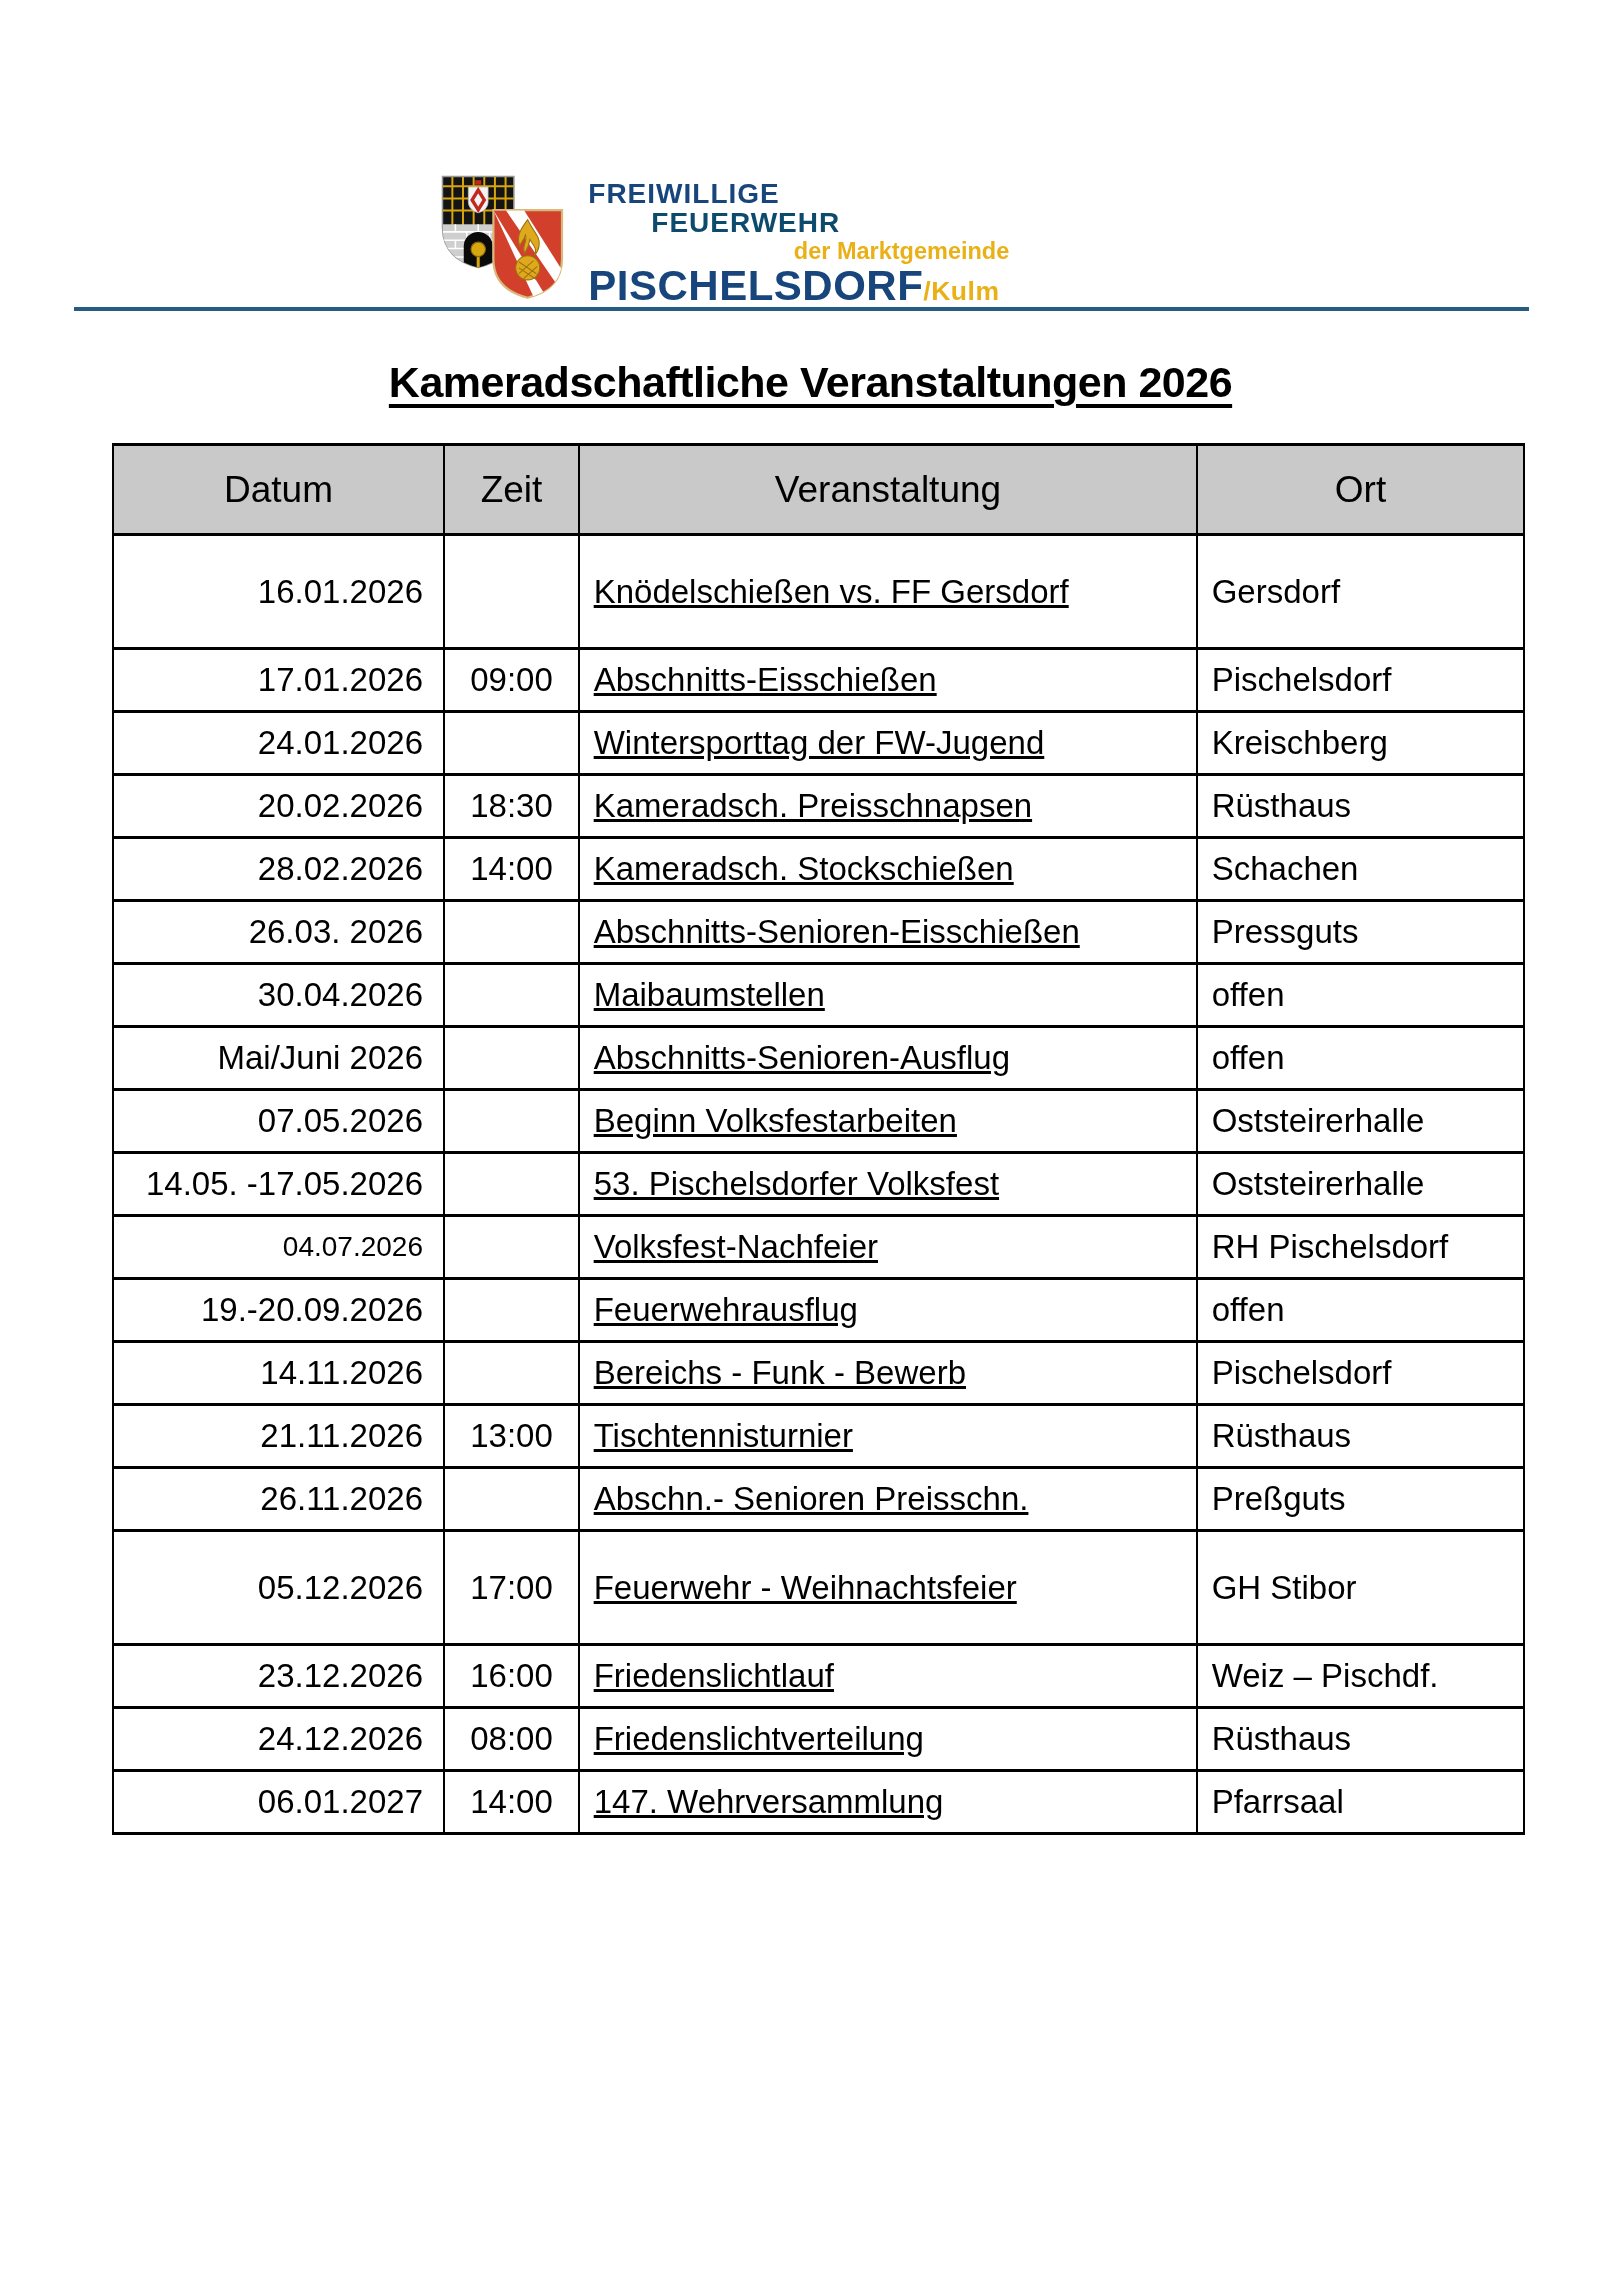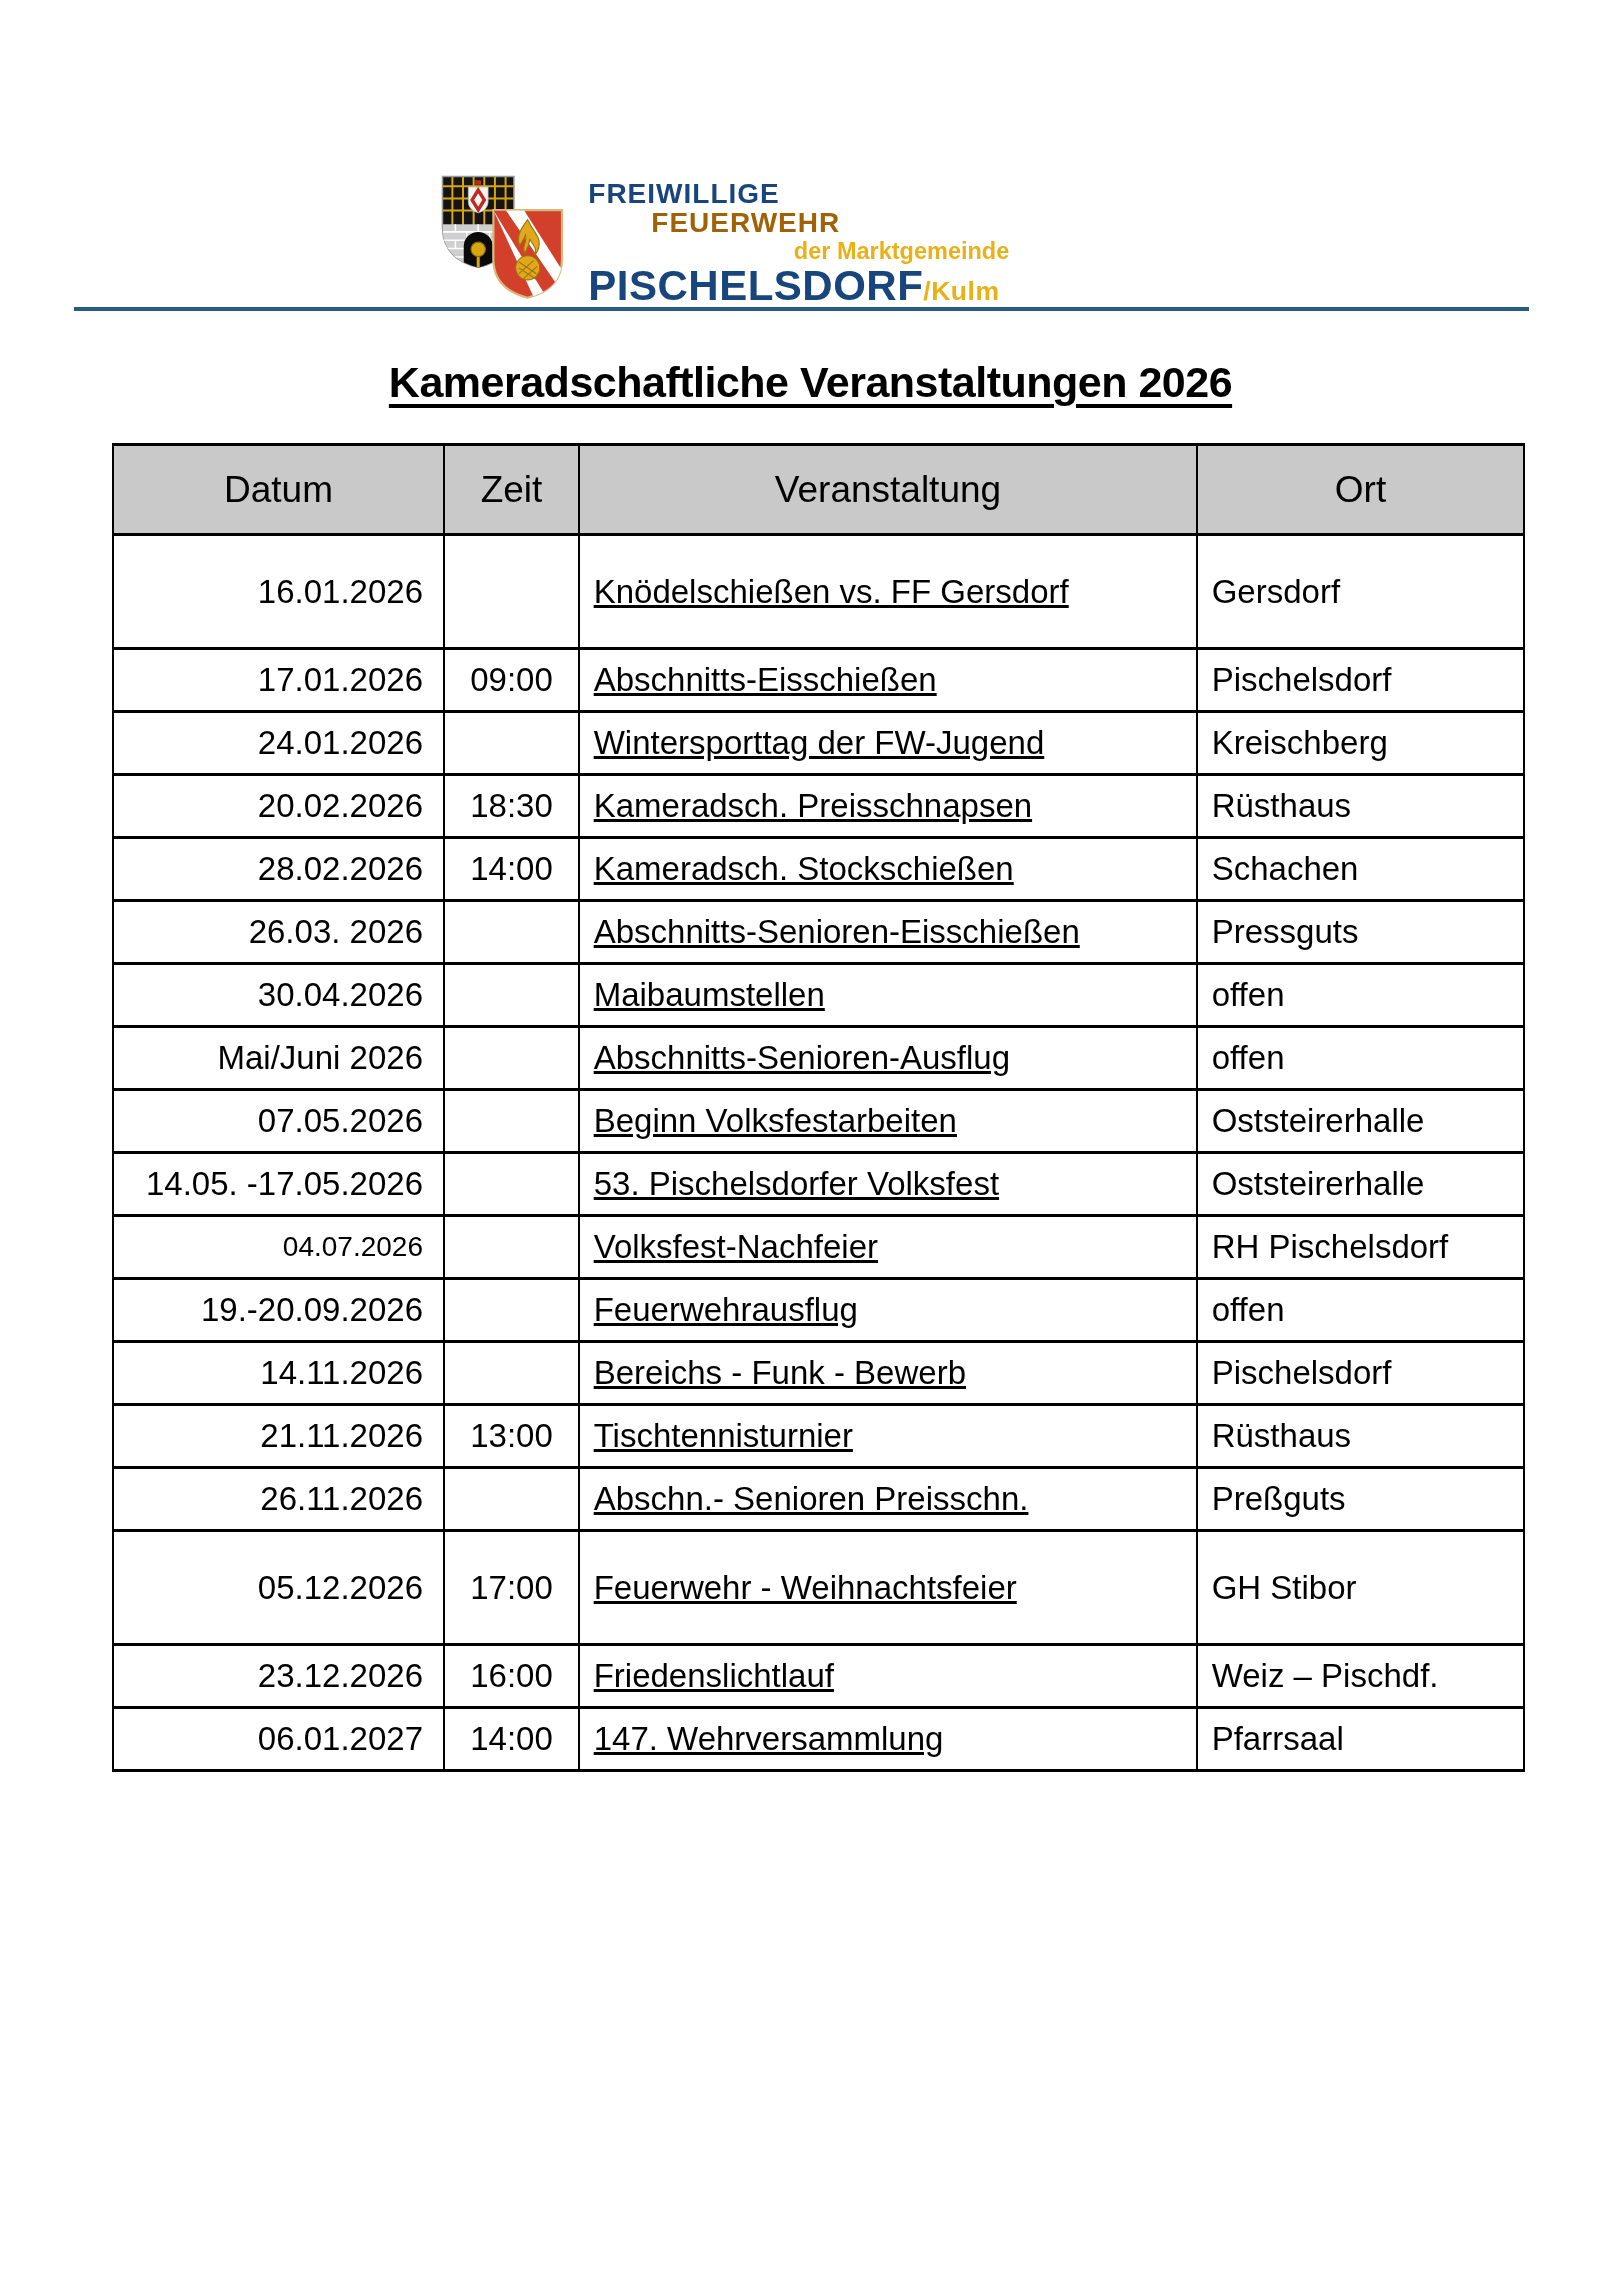--- a/index.html
+++ b/index.html
@@ -19,21 +19,21 @@
     position:absolute;
     top:125px; left:50%;
     transform:translateX(-50%) translateX(-86px);
     display:flex; align-items:flex-start; gap:21.6px;
   }
   .shields { position:relative; width:127px; height:169px; }
   .shield-left  { position:absolute; left:0; top:0;  width:76px; height:98px; }
   .shield-right { position:absolute; left:51px; top:35px; width:73px; height:92px; }
   .logo-text { padding-top:5.9px; width:421px; }
   .logo-l1 { font-size:28px; font-weight:bold; color:#17457c; letter-spacing:1px; line-height:1.05; }
-  .logo-l2 { font-size:28px; font-weight:bold; color:#a16207; letter-spacing:1px; line-height:1.05; margin-left:63px; }
+  .logo-l2 { font-size:28px; font-weight:bold; color:#0c4a6e; letter-spacing:1px; line-height:1.05; margin-left:63px; }
   .logo-l3 { font-size:23.5px; font-weight:bold; color:#e9b117; text-align:right; line-height:1.1; margin-top:1px; }
   .logo-l4 { font-size:42px; font-weight:bold; color:#17457c; letter-spacing:0.5px; line-height:1.0; white-space:nowrap; }
   .logo-l4 .suffix { font-size:26.5px; font-weight:bold; color:#e9b117; }
 
   .header-rule {
     position:absolute; top:259px; left:74px;
     width:1455px; height:3.9px; background:#275c82;
   }
 
   
@@ -281,20 +281,26 @@
           <td class="veranstaltung">Feuerwehr - Weihnachtsfeier</td>
           <td class="ort">GH Stibor</td>
         </tr>
         <tr>
           <td class="datum">23.12.2026</td>
           <td class="zeit">16:00</td>
           <td class="veranstaltung">Friedenslichtlauf</td>
           <td class="ort">Weiz – Pischdf.</td>
         </tr>
         <tr>
+          <td class="datum">24.12.2026</td>
+          <td class="zeit">08:00</td>
+          <td class="veranstaltung">Friedenslichtverteilung</td>
+          <td class="ort">Rüsthaus</td>
+        </tr>
+        <tr>
           <td class="datum">06.01.2027</td>
           <td class="zeit">14:00</td>
           <td class="veranstaltung">147. Wehrversammlung</td>
           <td class="ort">Pfarrsaal</td>
         </tr>
       </tbody>
   </table>
 
 
 </div>

